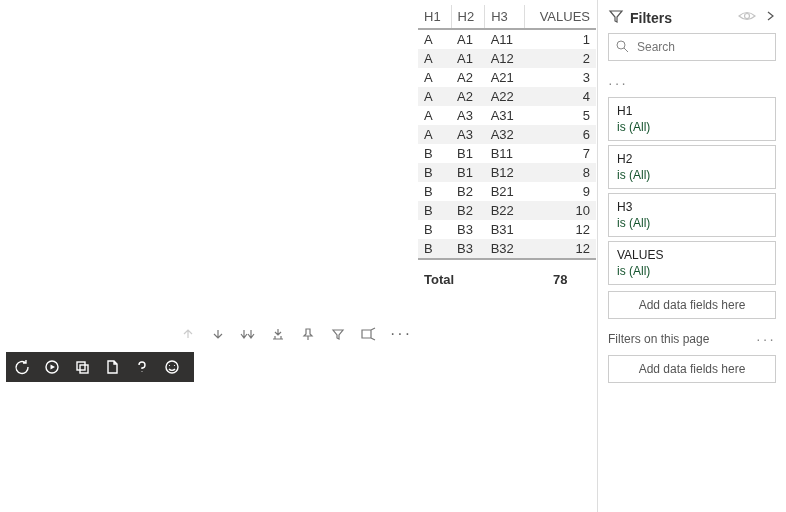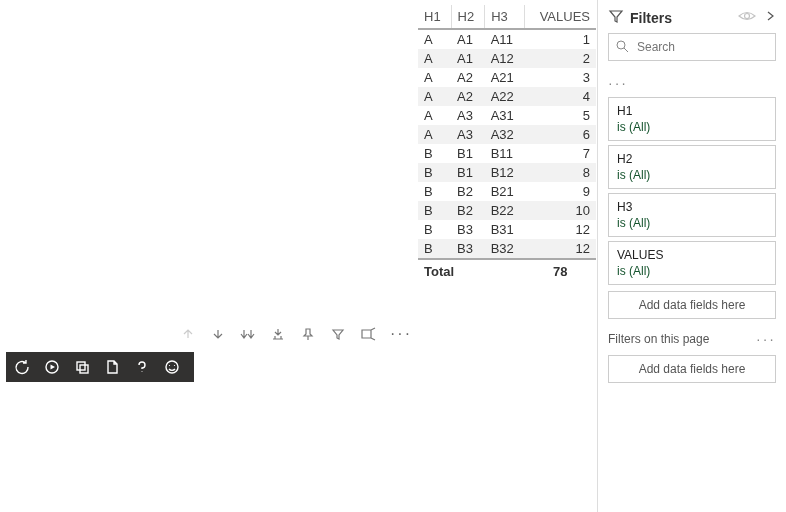--- a/index.html
+++ b/index.html
@@ -137,21 +137,21 @@
   .data-table th.num { text-align: right; }
   .data-table td {
     padding: 2px 6px;
     color: #333;
   }
   .data-table td.num { text-align: right; }
   .data-table tbody tr.shade { background: #f2f2f2; }
   .data-table tfoot td {
     font-weight: bold;
     border-top: 2px solid #aaa;
-    padding: 4px 6px;
+    padding: 12px 6px;
   }
   .data-table tfoot td.num { text-align: center; }
   
   .filters-pane {
     position: absolute;
     right: 0; top: 0;
     width: 189px;
     height: 512px;
     border-left: 1px solid #ddd;
     background: #fff;

